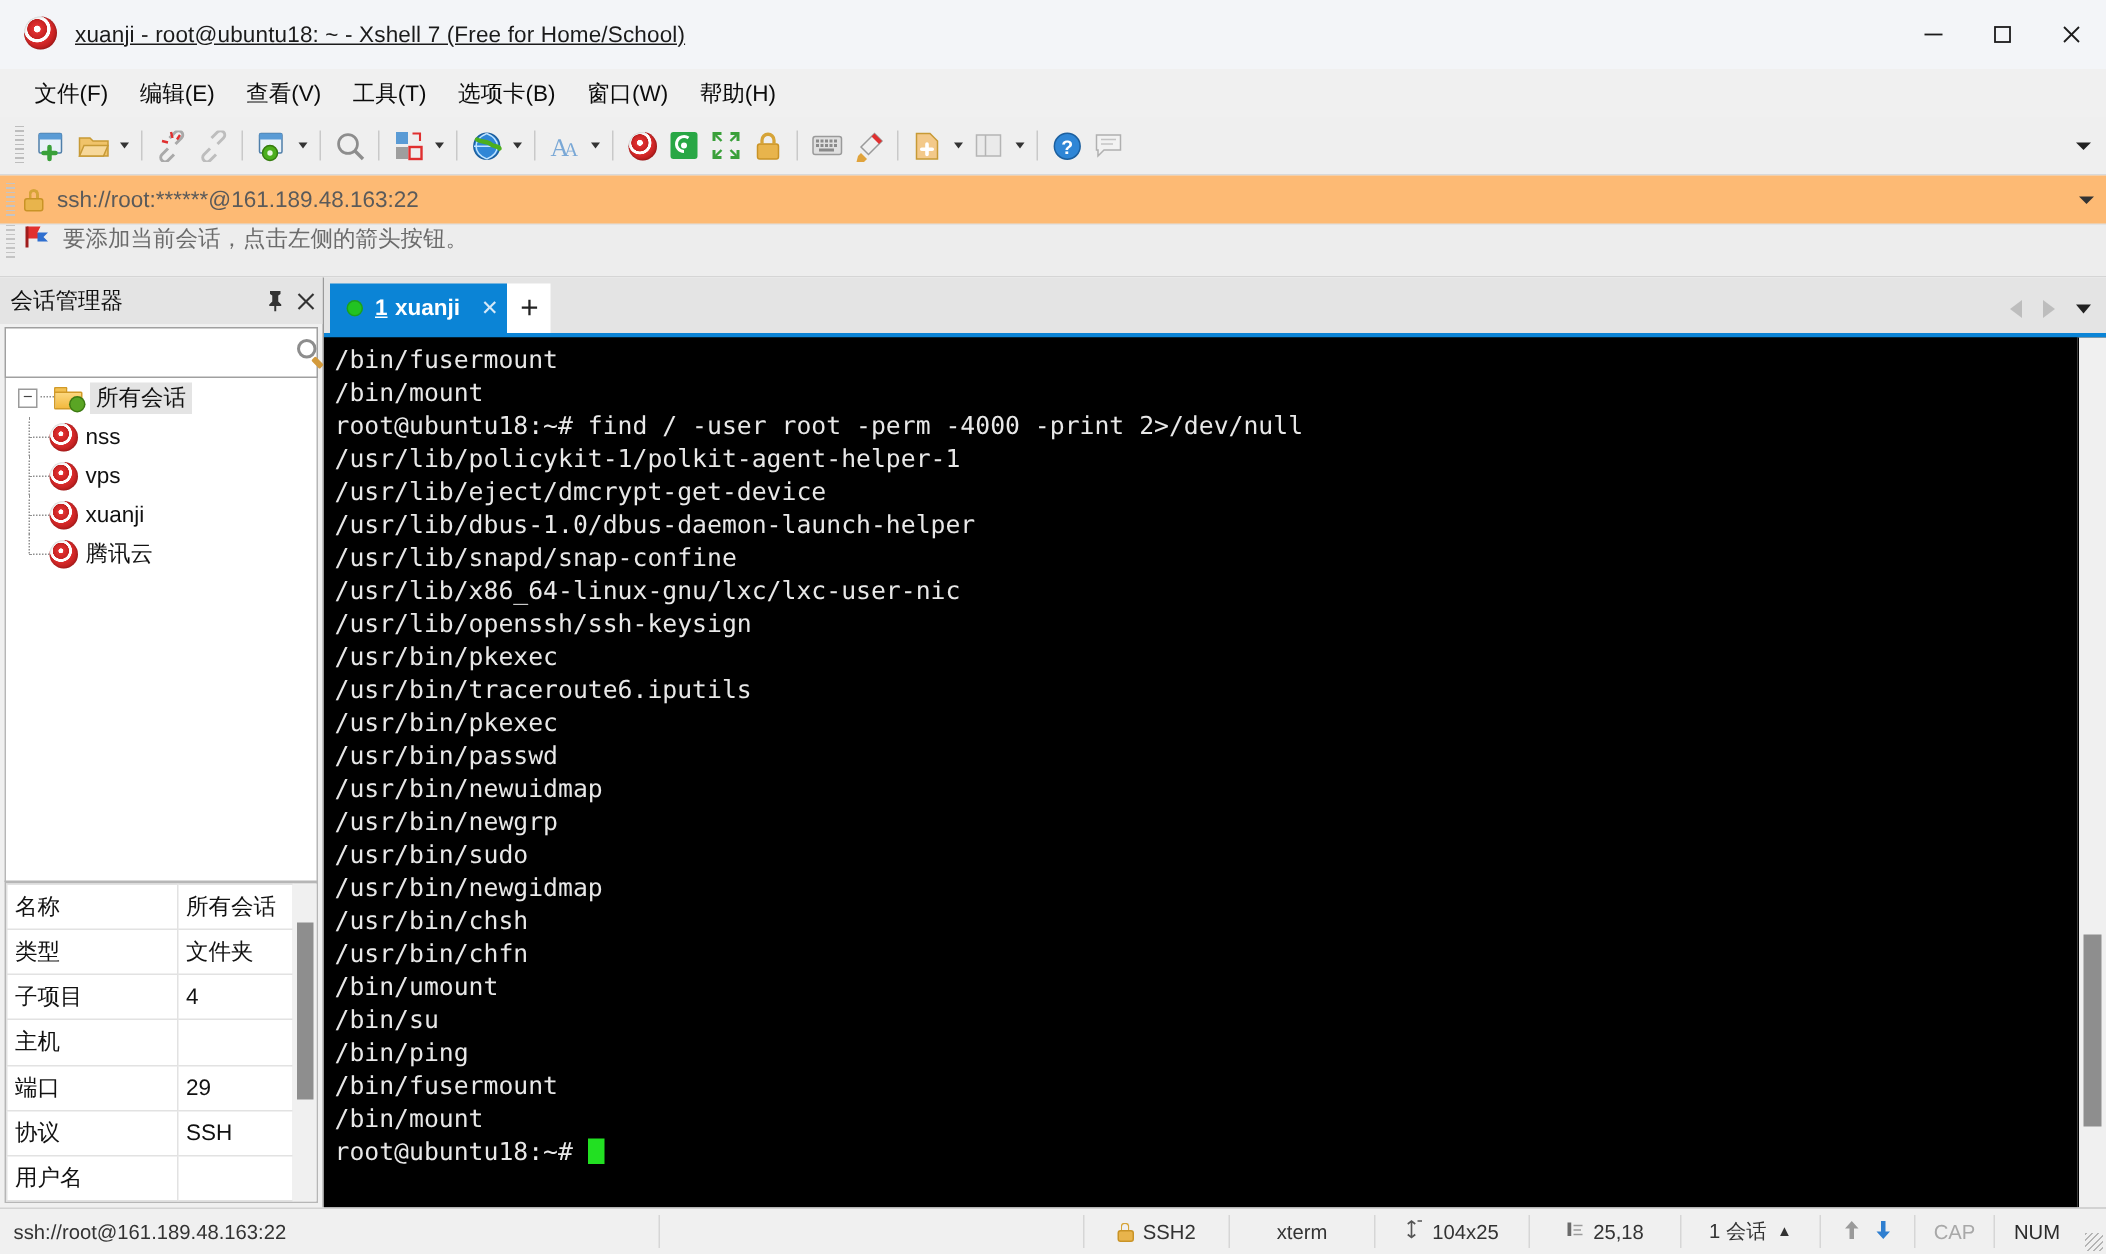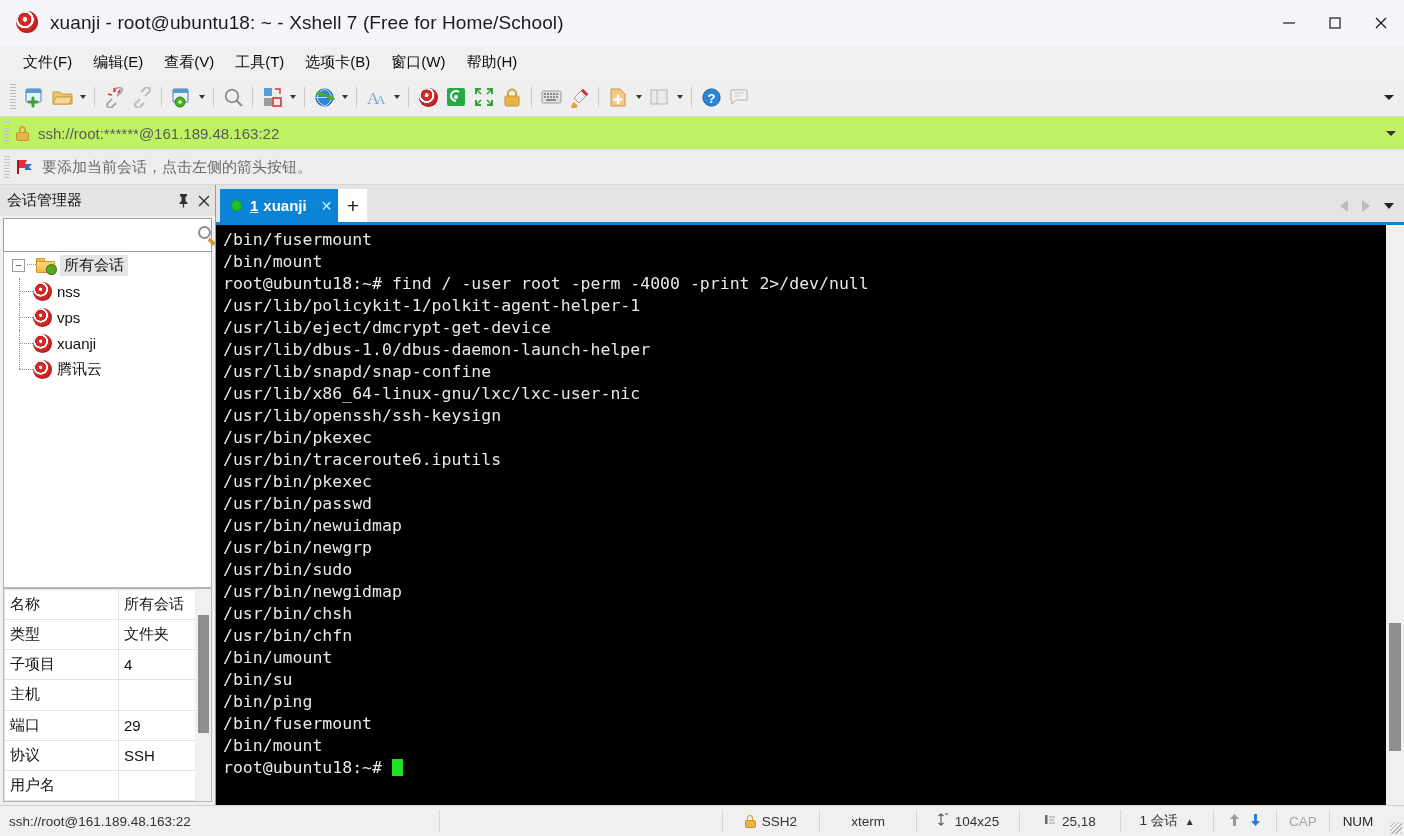--- a/index.html
+++ b/index.html
@@ -9,21 +9,21 @@
     background:#ffffff;
     -webkit-font-smoothing:antialiased;
   }
   #app{position:relative;width:1404px;height:836px;background:#f0f0f0;display:flex;flex-direction:column;}
 
   
   .titlebar{height:46px;background:#f3f5f8;display:flex;align-items:center;position:relative;flex:0 0 auto;}
   .tb-icon{width:24px;height:24px;margin-left:16px;margin-right:10px;position:relative;flex:0 0 auto;}
   .snail{width:22px;height:22px;border-radius:50%;background:radial-gradient(circle at 40% 38%,#ffffff 0%,#ffffff 11%,#e03030 13%,#c62222 34%,#ffffff 36%,#ffffff 46%,#d92b2b 48%,#b81c1c 74%,#e64a4a 100%);
     box-shadow:inset 0 0 2px rgba(0,0,0,.35);}
-  .tb-title{font-size:19px;color:#1b1b1b;letter-spacing:.1px;white-space:nowrap;}
+  .tb-title{font-size:15px;color:#1b1b1b;letter-spacing:.1px;white-space:nowrap;text-decoration:underline;}
   .wbtns{margin-left:auto;display:flex;height:46px;}
   .wbtn{width:46px;height:46px;display:flex;align-items:center;justify-content:center;color:#1b1b1b;font-size:15px;}
   .wbtn svg{display:block;}
 
   
   .menubar{height:32px;background:#f0f0f0;display:flex;align-items:center;padding-left:14px;flex:0 0 auto;}
   .menu-item{font-size:15px;color:#0b0b0b;padding:3px 9px;margin-right:3px;white-space:nowrap;border-radius:2px;}
 
   
   .toolbar{height:38px;background:#efefef;display:flex;align-items:center;padding-left:10px;position:relative;flex:0 0 auto;
@@ -31,33 +31,33 @@
   .tgrip{width:6px;height:26px;margin-right:4px;
      background:repeating-linear-gradient(to bottom,#bdbdbd 0 1px,transparent 1px 3px);}
   .tbtn{width:28px;height:28px;display:flex;align-items:center;justify-content:center;border-radius:3px;position:relative;}
   .tcaret{width:13px;height:28px;display:flex;align-items:center;justify-content:center;border-radius:3px;}
   .tcaret i{border-left:3.5px solid transparent;border-right:3.5px solid transparent;border-top:4px solid #333;display:block;}
   .tsep{width:1px;height:20px;background:#c9c9c9;margin:0 5px;}
   .tb-overflow{position:absolute;right:4px;top:0;height:38px;width:22px;display:flex;align-items:center;justify-content:center;}
   .tb-overflow i{border-left:5px solid transparent;border-right:5px solid transparent;border-top:5px solid #222;display:block;}
 
   
-  .addrbar{height:32px;background:#bef264;display:flex;align-items:center;position:relative;
+  .addrbar{height:32px;background:#fdba74;display:flex;align-items:center;position:relative;
       border-bottom:1px solid #e2e2e2;flex:0 0 auto;}
   .addr-grip{width:6px;height:22px;margin-left:4px;margin-right:6px;
       background:repeating-linear-gradient(to bottom,#c4c4c4 0 1px,transparent 1px 3px);}
   .lock{width:13px;height:15px;position:relative;flex:0 0 auto;margin-right:9px;}
   .lock .body{position:absolute;bottom:0;left:0;width:13px;height:9px;background:#e8b44c;border:1px solid #c99326;border-radius:2px;box-sizing:border-box;}
   .lock .shk{position:absolute;top:0;left:3px;width:7px;height:7px;border:2px solid #d6a438;border-bottom:none;border-radius:4px 4px 0 0;box-sizing:border-box;}
   .addr-text{font-size:15px;color:#5a5a5a;white-space:nowrap;}
   .addr-caret{position:absolute;right:8px;top:0;height:32px;display:flex;align-items:center;}
   .addr-caret i{border-left:5px solid transparent;border-right:5px solid transparent;border-top:5px solid #333;display:block;}
 
   
-  .notice{height:34px;background:#ededed;display:flex;align-items:center;border-bottom:1px solid #d5d5d5;flex:0 0 auto;}
+  .notice{height:34px;background:#ededed;display:flex;align-items:flex-start;border-bottom:1px solid #d5d5d5;flex:0 0 auto;}
   .notice-grip{width:6px;height:22px;margin-left:4px;margin-right:6px;
       background:repeating-linear-gradient(to bottom,#c4c4c4 0 1px,transparent 1px 3px);}
   .flagico{width:18px;height:16px;position:relative;margin-right:8px;flex:0 0 auto;}
   .notice-text{font-size:15px;color:#6b6b6b;white-space:nowrap;}
 
   
   .middle{flex:1 1 auto;display:flex;min-height:0;background:#f0f0f0;}
 
   
   .sess{width:215px;display:flex;flex-direction:column;background:#f0f0f0;border-right:1px solid #9a9a9a;flex:0 0 auto;min-height:0;}

